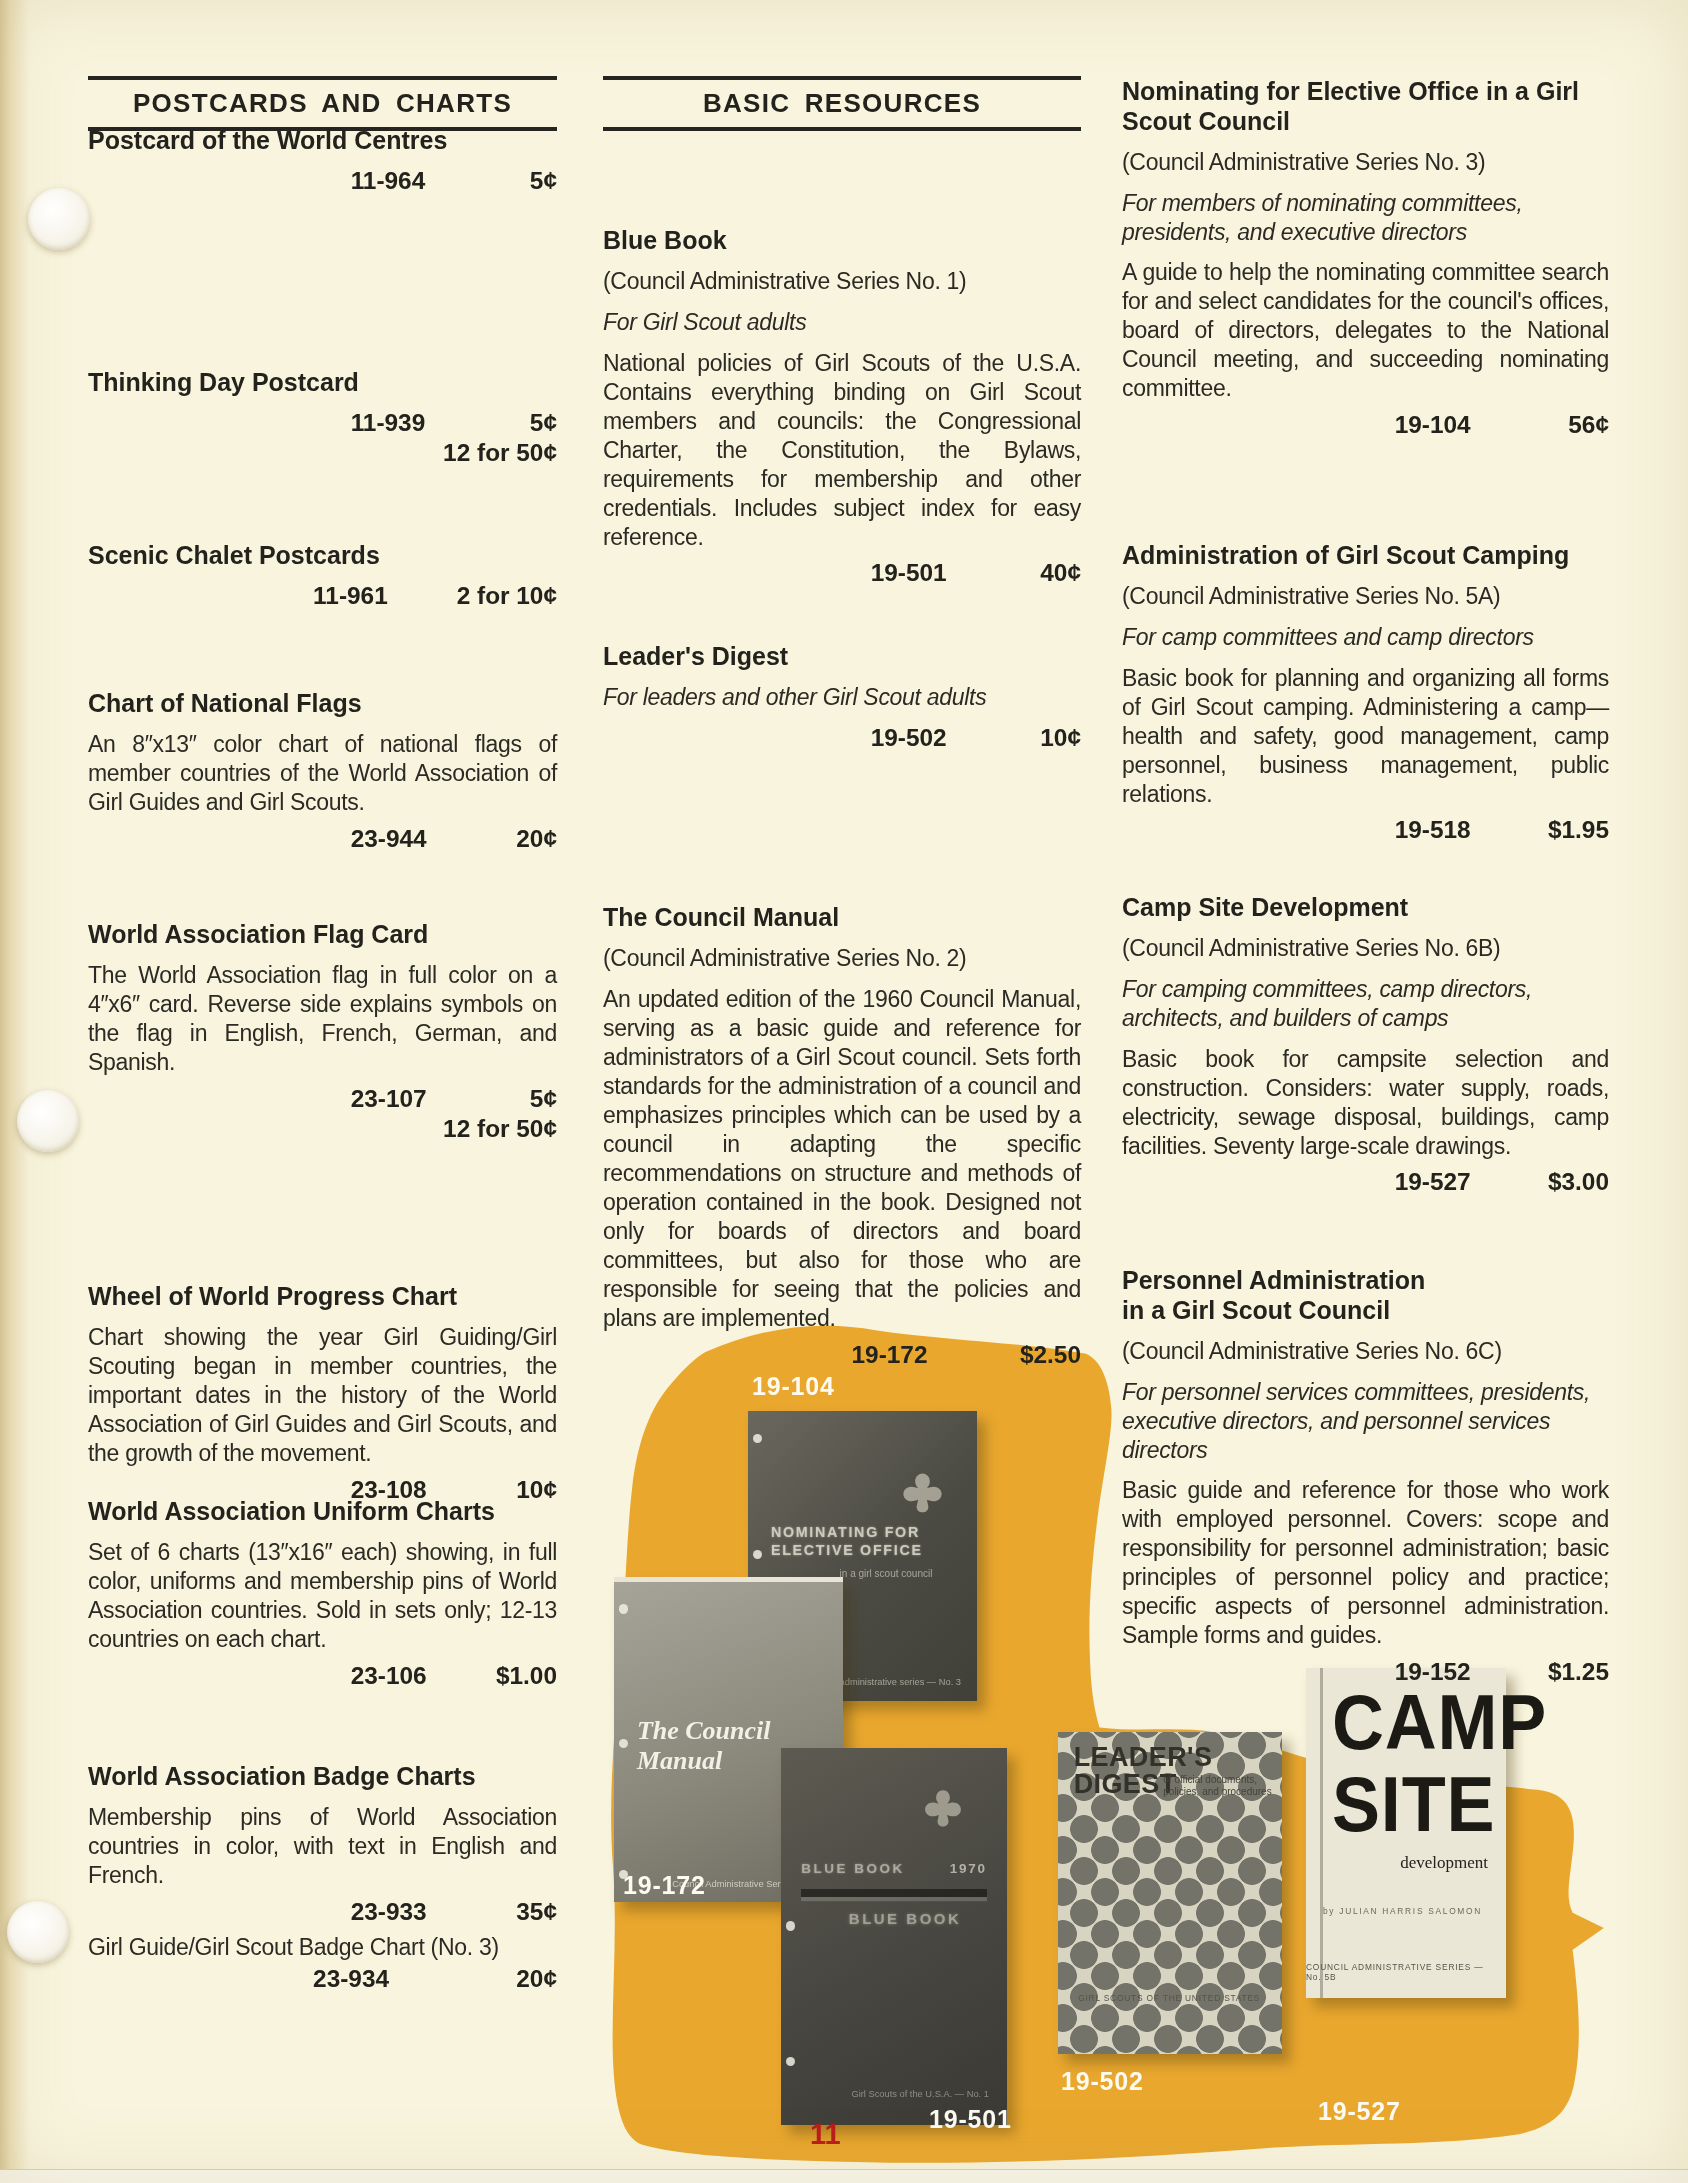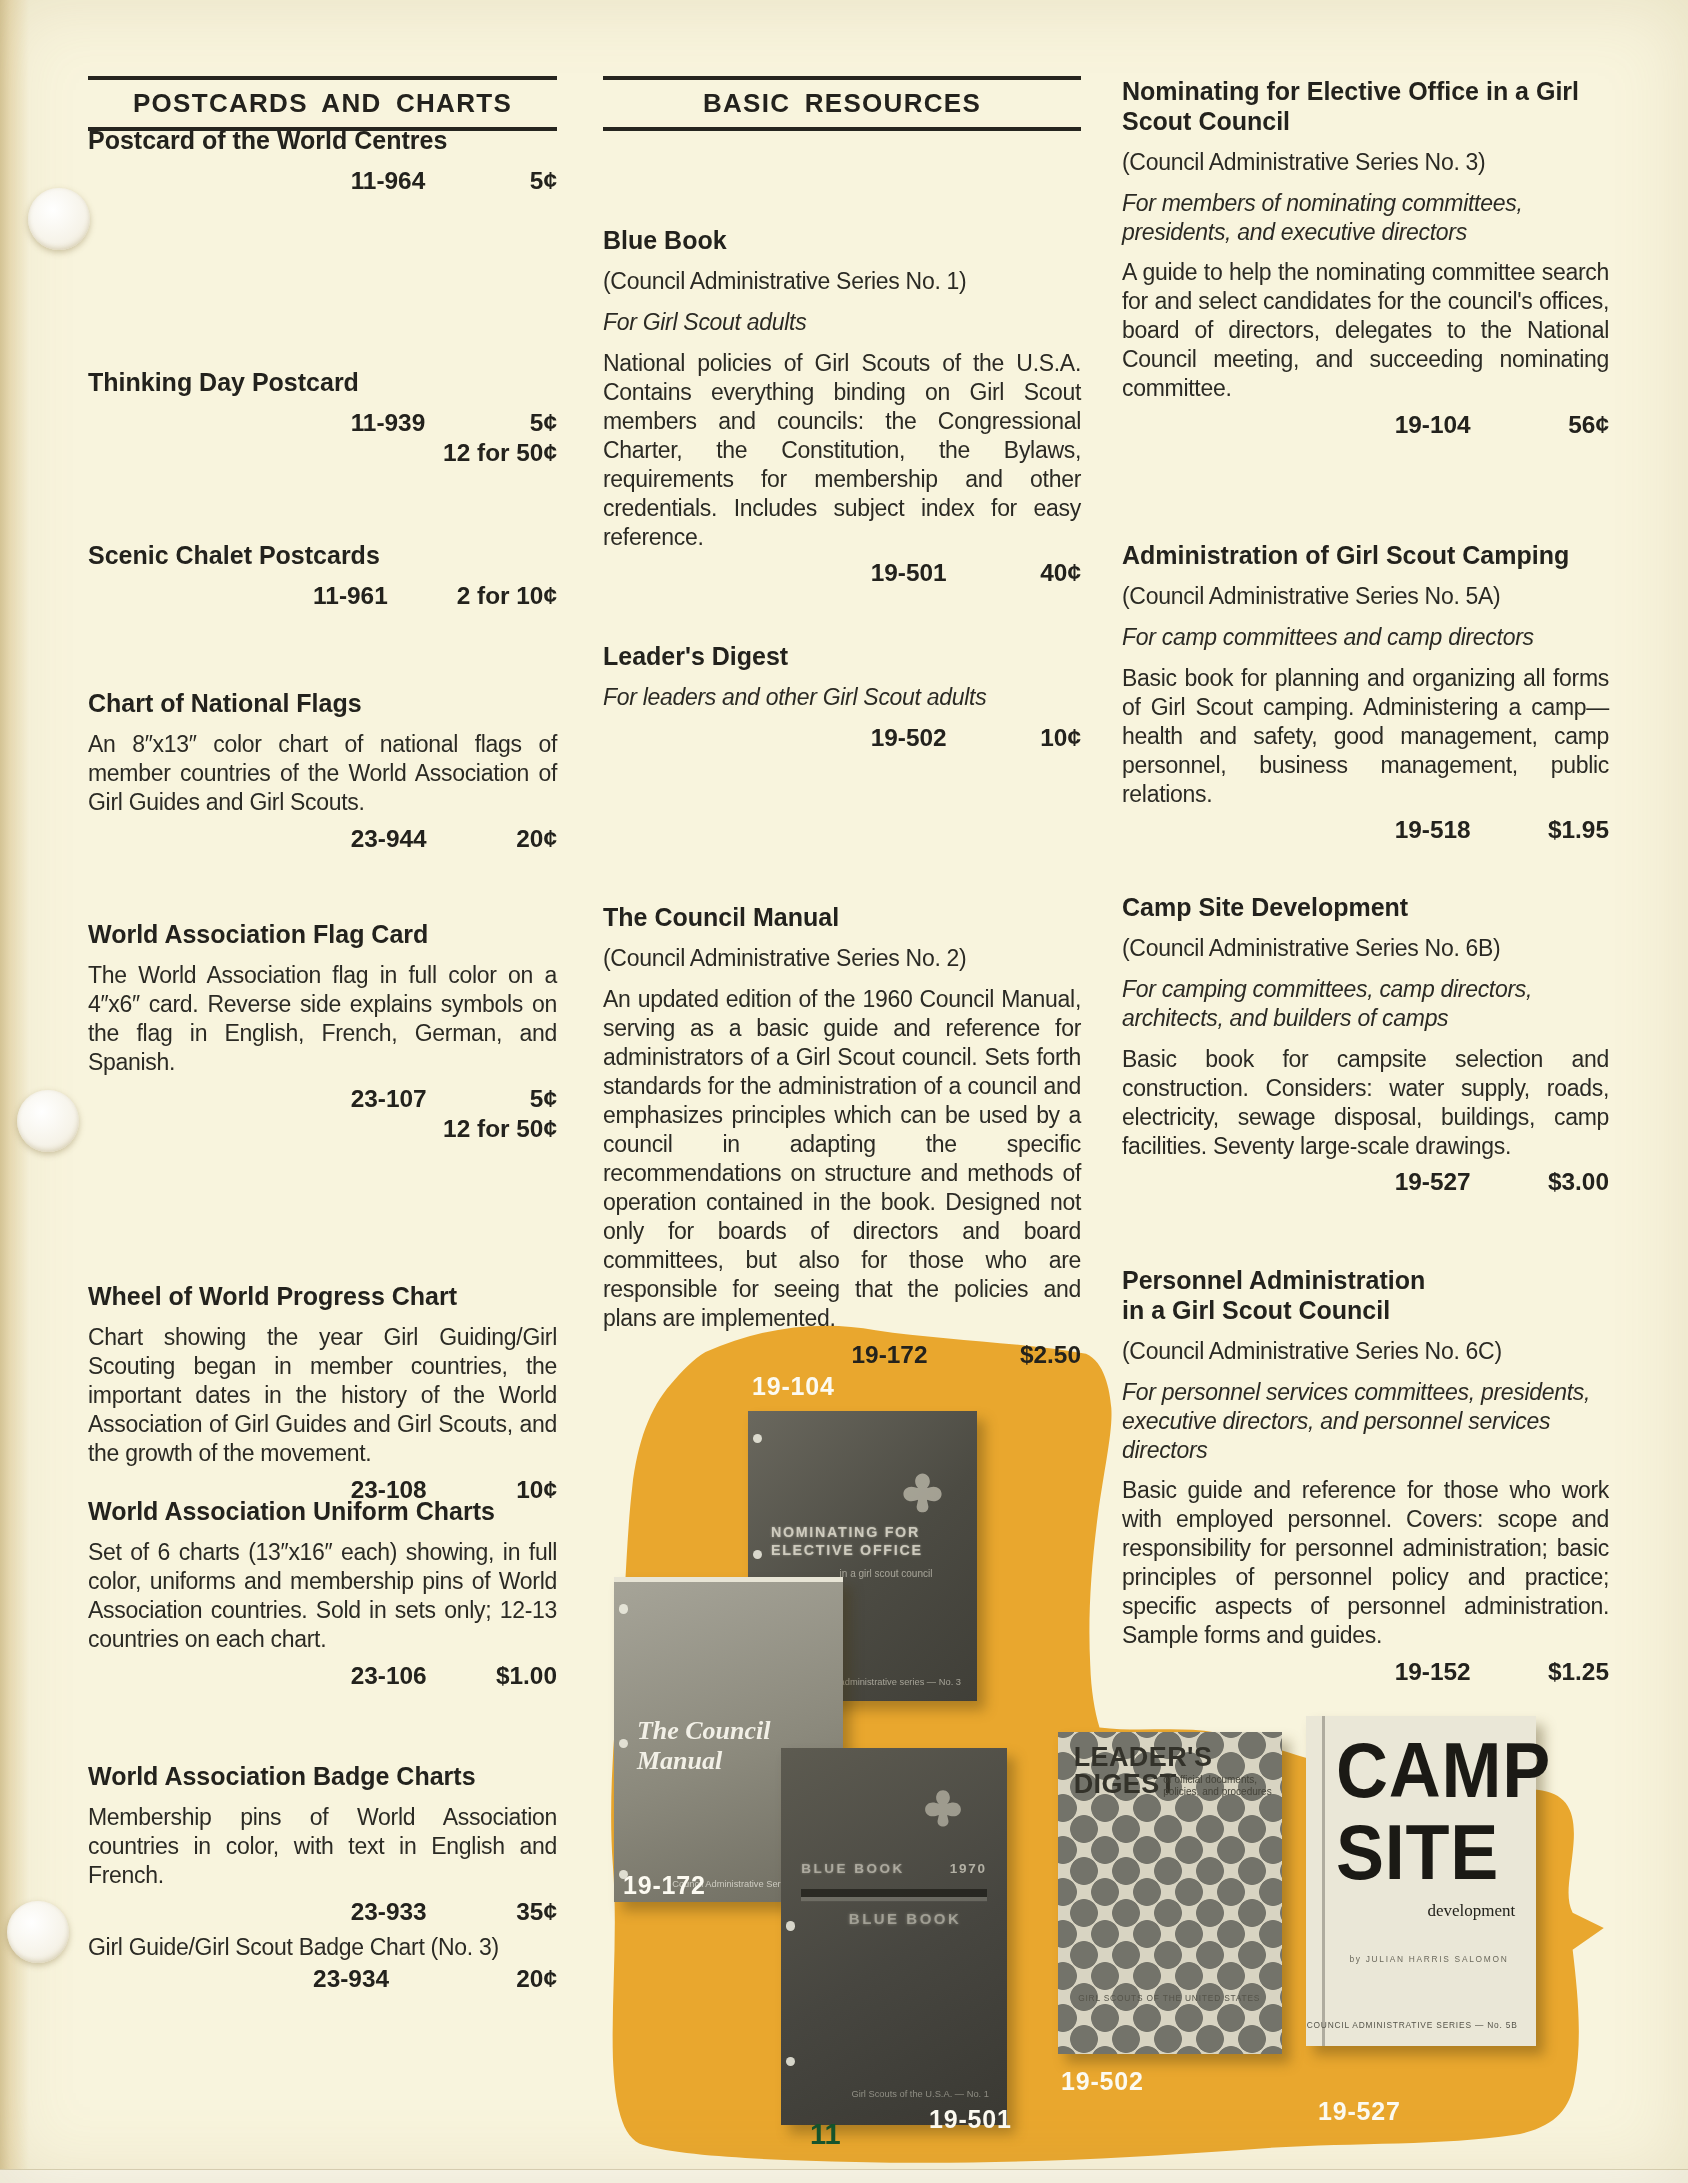--- a/index.html
+++ b/index.html
@@ -47,28 +47,28 @@
   .bk-council-manual{left:614px;top:1577px;width:229px;height:320px;
     background:linear-gradient(160deg,#a6a498 0%,#8b897c 55%,#6f6d61 100%);
     border-top:5px solid #e8e5d6;}
   .bk-blue-book{left:781px;top:1748px;width:226px;height:377px;
     background:linear-gradient(150deg,#5d5b51 0%,#474640 55%,#3a3933 100%);}
   .bk-leaders-digest{left:1058px;top:1732px;width:224px;height:322px;
     background-color:#d8d4c2;
     background-image:radial-gradient(circle,#73736a 0 13.5px,rgba(0,0,0,0) 14.3px),
                      radial-gradient(circle,#73736a 0 13.5px,rgba(0,0,0,0) 14.3px);
     background-size:42px 42px;background-position:5px 34px,26px 55px;}
-  .bk-camp-site{left:1306px;top:1716px;width:230px;height:330px;background:#eae7d7;}
+  .bk-camp-site{left:1306px;top:1668px;width:200px;height:330px;background:#eae7d7;}
   .trefoil{position:absolute;}
   .bb-bar{position:absolute;left:9%;right:9%;top:37.5%;height:7.6px;background:rgba(18,18,14,0.6);
     box-shadow:0 4.2px 0 rgba(225,222,208,0.22);}
   .cs-spine{position:absolute;left:7%;top:0;bottom:0;width:2.5px;background:rgba(40,38,30,0.3);}
   
   .plabel{position:absolute;z-index:3;font-weight:bold;font-size:25px;letter-spacing:0.8px;color:#fcfaf1;}
-  .pagenum{position:absolute;z-index:3;font-weight:bold;font-size:29px;color:#14532d;}
+  .pagenum{position:absolute;z-index:3;font-weight:bold;font-size:29px;color:#b91c1c;}
 </style>
 </head>
 <body>
 
 <div class="page">
 
   <svg class="blob" width="1688" height="2183" viewBox="0 0 2005 2593">
     <path fill="#e9a72e" d="M 838 1606
       C 905 1576, 975 1568, 1040 1580
       C 1120 1592, 1210 1594, 1290 1608

